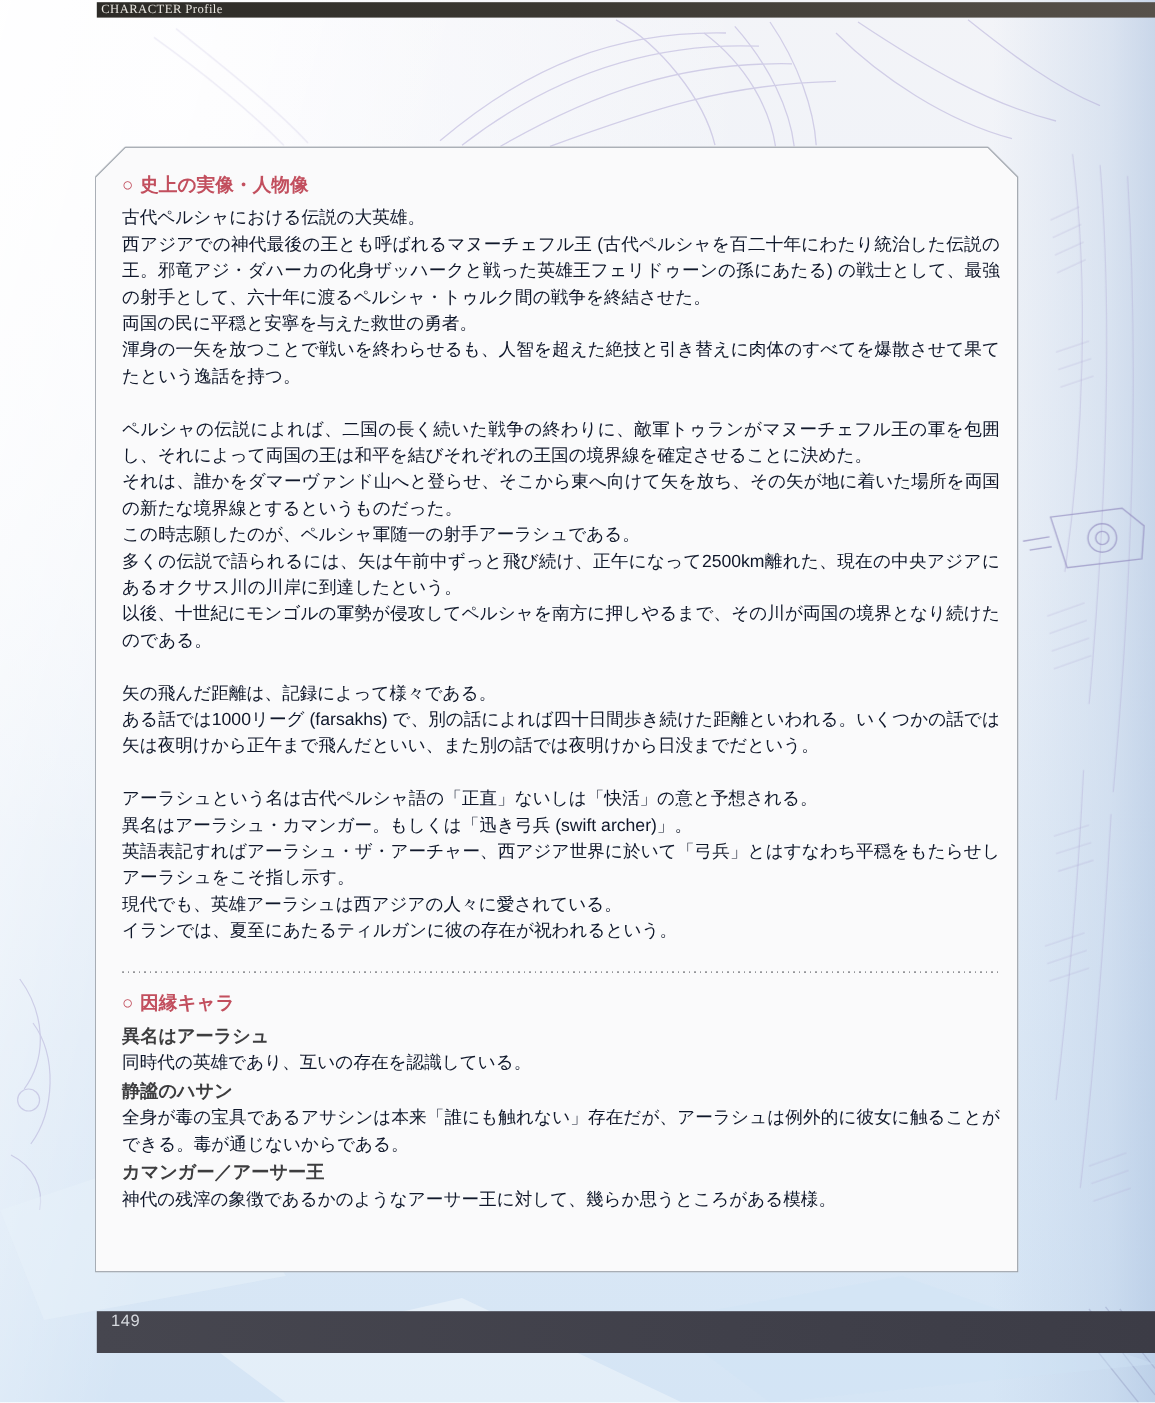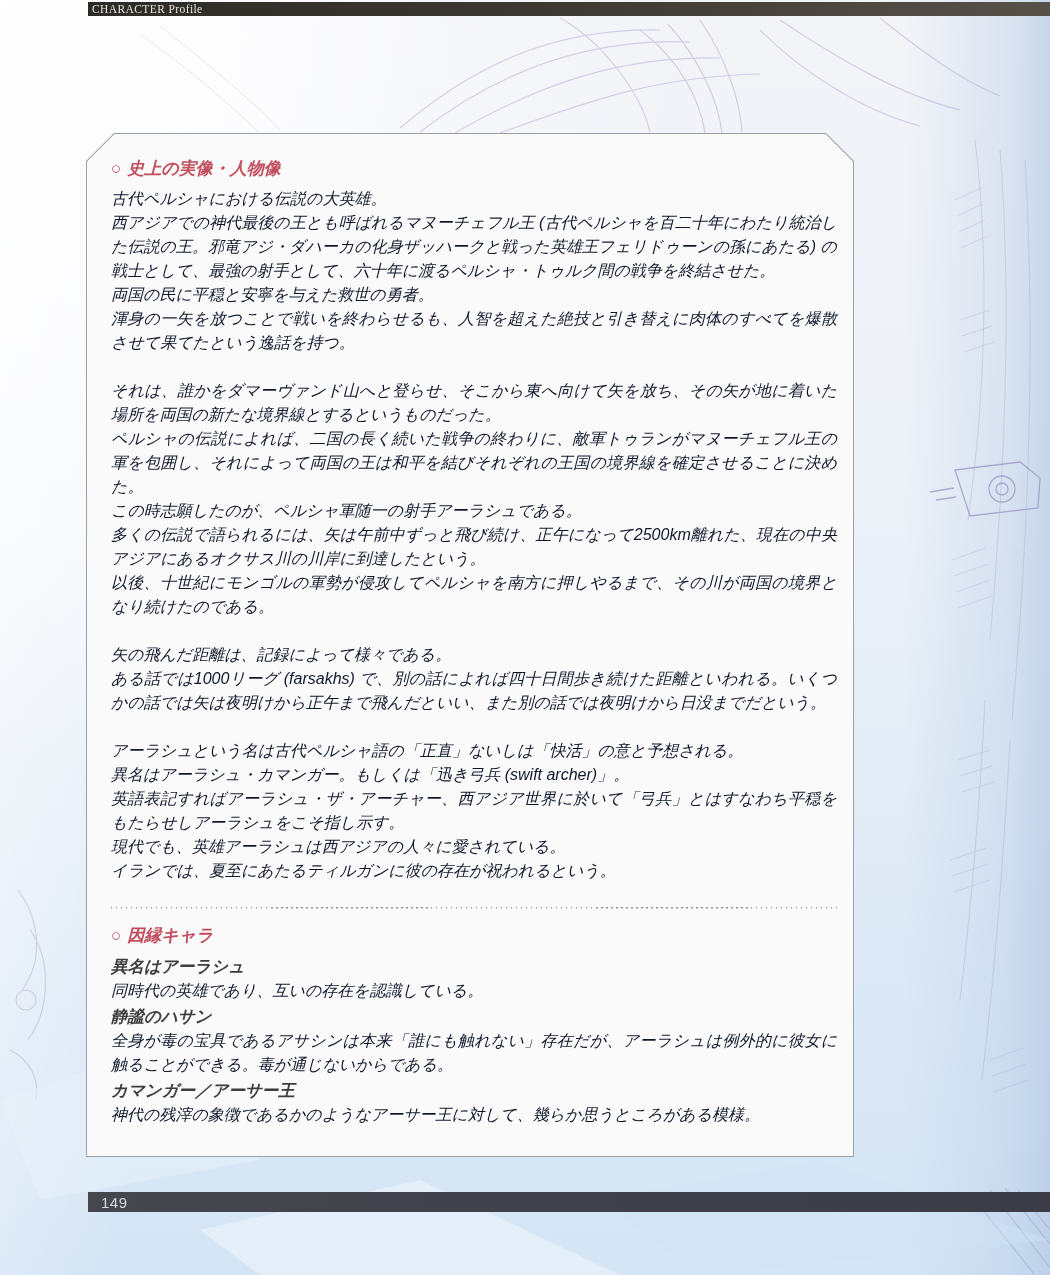--- a/index.html
+++ b/index.html
@@ -18,24 +18,23 @@
     position:absolute; left:88px; top:2px; right:0; height:14px; z-index:3;
     background:linear-gradient(90deg,#2d2b27 0%,#3b3832 45%,#57514a 100%);
     display:flex; align-items:flex-end;
   }
   .topbar .t{
     color:#e9e6e0; font-family:"Liberation Serif","DejaVu Serif",serif;
     font-size:11.5px; line-height:14px; padding-left:4px; letter-spacing:.4px;
   }
   
   .boxo{
-    position:absolute; left:86px; top:133px; width:768px; height:1024px; z-index:2;
+    position:absolute; left:86px; top:133px; width:840px; height:1024px; z-index:2;
     background:#9aa0a8;
     clip-path:polygon(28px 0, calc(100% - 28px) 0, 100% 28px, 100% 100%, 0 100%, 0 28px);
-    font-style:italic;
   }
   .boxi{
     position:absolute; left:1px; top:1px; right:1px; bottom:1px;
     background:rgba(255,255,255,.95);
     clip-path:polygon(27.5px 0, calc(100% - 27.5px) 0, 100% 27.5px, 100% 100%, 0 100%, 0 27.5px);
     padding:22px 16px 16px 24px; box-sizing:border-box; overflow:hidden;
   }
   .sec-heading{font-size:17px; font-weight:bold; color:#c24f5e; line-height:26px; margin-bottom:5px;}
   .sec-heading .marker{font-weight:normal; margin-right:6px;}
   .para{margin:0 0 24px 0;}
@@ -44,23 +43,23 @@
     font-size:16px; line-height:24px; color:#0f172a; text-align:justify;
   }
   .dotted-sep{
     height:2px; margin:16px 0 14px 0;
     background-image:repeating-linear-gradient(90deg,#8f9094 0 1.5px, transparent 1.5px 5px);
     background-size:100% 1.5px; background-repeat:no-repeat; background-position:0 0;
   }
   .entry-name{font-size:16.5px; font-weight:bold; color:#3d3d3f; line-height:25px; margin-top:1px;}
   
   .footbar{
-    position:absolute; left:88px; top:1192px; right:0; height:20px; z-index:3;
+    position:absolute; left:88px; top:1192px; right:0; height:38px; z-index:3;
     background:linear-gradient(90deg,#46464f 0%,#40404a 60%,#3c3c46 100%);
-    display:flex; align-items:center;
+    display:flex; align-items:flex-start;
   }
   .footbar .n{color:#d6d9de; font-size:15px; padding-left:13px; letter-spacing:.5px;}
 </style>
 </head>
 <body>
 
 <div class="page">
 
   <svg class="art" width="1050" height="1275" viewBox="0 0 1050 1275">
     <g stroke="#b6afd9" fill="none" stroke-width="1.2" opacity="0.55">
@@ -128,22 +127,22 @@
       </div>
 
       <div class="para">
         <div class="sentence">古代ペルシャにおける伝説の大英雄。</div>
         <div class="sentence">西アジアでの神代最後の王とも呼ばれるマヌーチェフル王 (古代ペルシャを百二十年にわたり統治した伝説の王。邪竜アジ・ダハーカの化身ザッハークと戦った英雄王フェリドゥーンの孫にあたる) の戦士として、最強の射手として、六十年に渡るペルシャ・トゥルク間の戦争を終結させた。</div>
         <div class="sentence">両国の民に平穏と安寧を与えた救世の勇者。</div>
         <div class="sentence">渾身の一矢を放つことで戦いを終わらせるも、人智を超えた絶技と引き替えに肉体のすべてを爆散させて果てたという逸話を持つ。</div>
       </div>
 
       <div class="para">
+        <div class="sentence">ペルシャの伝説によれば、二国の長く続いた戦争の終わりに、敵軍トゥランがマヌーチェフル王の軍を包囲し、それによって両国の王は和平を結びそれぞれの王国の境界線を確定させることに決めた。</div>
         <div class="sentence">それは、誰かをダマーヴァンド山へと登らせ、そこから東へ向けて矢を放ち、その矢が地に着いた場所を両国の新たな境界線とするというものだった。</div>
-        <div class="sentence">ペルシャの伝説によれば、二国の長く続いた戦争の終わりに、敵軍トゥランがマヌーチェフル王の軍を包囲し、それによって両国の王は和平を結びそれぞれの王国の境界線を確定させることに決めた。</div>
         <div class="sentence">この時志願したのが、ペルシャ軍随一の射手アーラシュである。</div>
         <div class="sentence">多くの伝説で語られるには、矢は午前中ずっと飛び続け、正午になって2500km離れた、現在の中央アジアにあるオクサス川の川岸に到達したという。</div>
         <div class="sentence">以後、十世紀にモンゴルの軍勢が侵攻してペルシャを南方に押しやるまで、その川が両国の境界となり続けたのである。</div>
       </div>
 
       <div class="para">
         <div class="sentence">矢の飛んだ距離は、記録によって様々である。</div>
         <div class="sentence">ある話では1000リーグ (farsakhs) で、別の話によれば四十日間歩き続けた距離といわれる。いくつかの話では矢は夜明けから正午まで飛んだといい、また別の話では夜明けから日没までだという。</div>
       </div>
 

